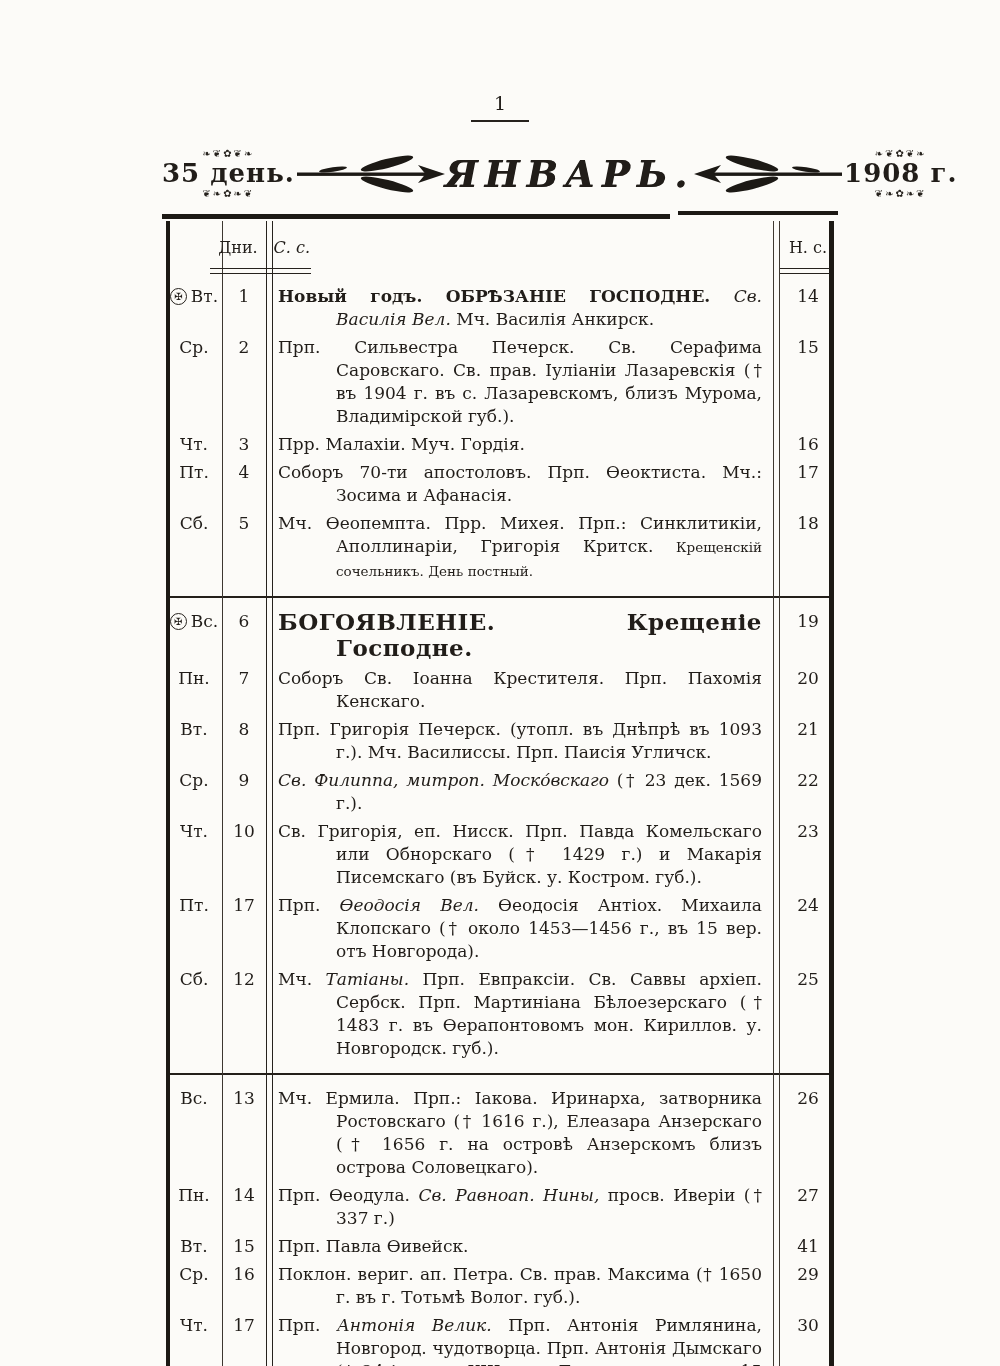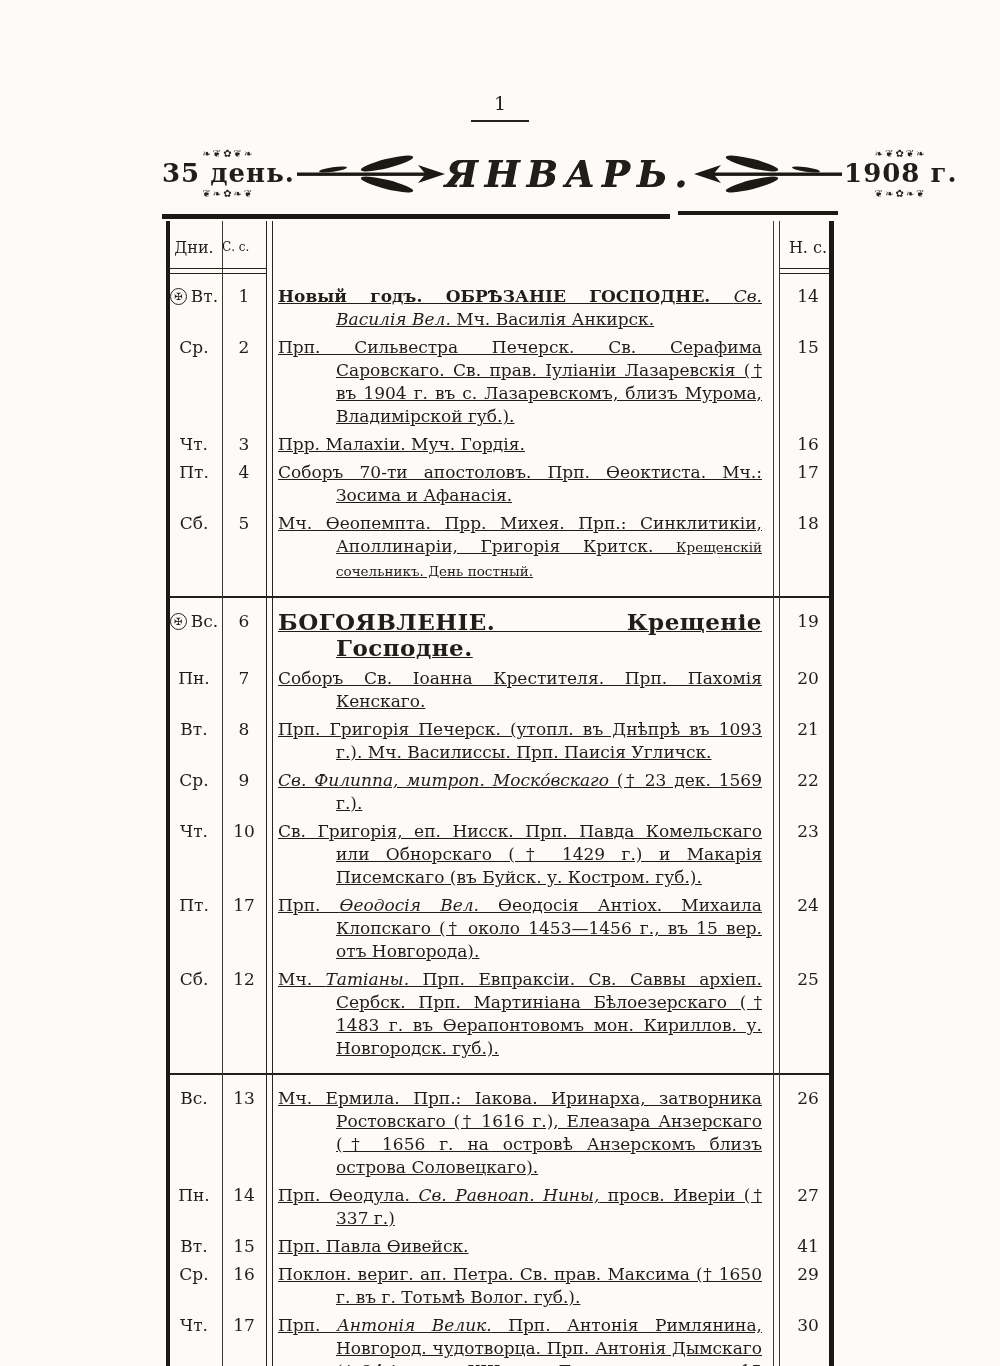--- a/index.html
+++ b/index.html
@@ -37,40 +37,40 @@
   .calendar{
     width:668px;margin:0 auto;position:relative;min-height:1082px;
     font-size:17px;line-height:23px;
   }
   .vline{position:absolute;top:0;bottom:0;}
   .vl-outer-left{left:0;width:4px;background:#1c1915;}
   .vl-day{left:56px;width:1px;background:#3d3730;}
   .vl-old{left:100px;width:5px;border-left:1.6px solid #26221d;border-right:1.6px solid #26221d;}
   .vl-new{right:54px;width:5px;border-left:1.3px solid #403931;border-right:1.3px solid #403931;}
   .vl-outer-right{right:0;width:5px;background:#1c1915;}
-  .thead{height:52px;position:relative;display:flex;align-items:center;}
+  .thead{height:52px;position:relative;display:flex;align-items:center;margin-left:44px;}
   .th-days{width:56px;text-align:center;font-size:16px;}
-  .th-old{width:44px;text-align:left;font-size:12px;}
+  .th-old{width:44px;text-align:right;font-size:16px;font-style:italic;}
   .th-spacer{flex:1;}
   .th-new{width:52px;text-align:center;font-size:16px;}
   .thead .ul{position:absolute;top:47px;height:4px;border-top:1.6px solid #26221d;border-bottom:1.6px solid #26221d;}
   .ul-left{left:0;width:101px;}
   .ul-right{right:4px;width:50px;}
   .week{padding:12px 0 8px;}
   .week-divider{height:2px;background:#241f1a;}
   .row{display:flex;margin-bottom:5px;align-items:flex-start;}
   .cell-day{width:56px;display:flex;justify-content:center;gap:4px;align-items:flex-start;}
   .cross{
     width:15px;height:15px;border:1.6px solid #26221d;border-radius:50%;
     display:inline-flex;align-items:center;justify-content:center;
     font-size:10px;line-height:1;margin-top:3px;flex:0 0 auto;
     font-family:"DejaVu Sans",sans-serif;
   }
   .cell-old{width:44px;text-align:center;}
-  .cell-text{flex:1;padding-left:70px;text-indent:-58px;padding-right:20px;text-align:justify;text-decoration:underline;}
+  .cell-text{flex:1;padding-left:70px;text-indent:-58px;padding-right:20px;text-align:justify;}
   .cell-new{width:52px;text-align:center;}
   .n{}
   .b{font-weight:bold;}
   .bb{font-weight:bold;font-size:23px;letter-spacing:0.5px;}
   .i{font-style:italic;}
   .s{font-size:13.5px;}
 </style>
 </head>
 <body>
 

